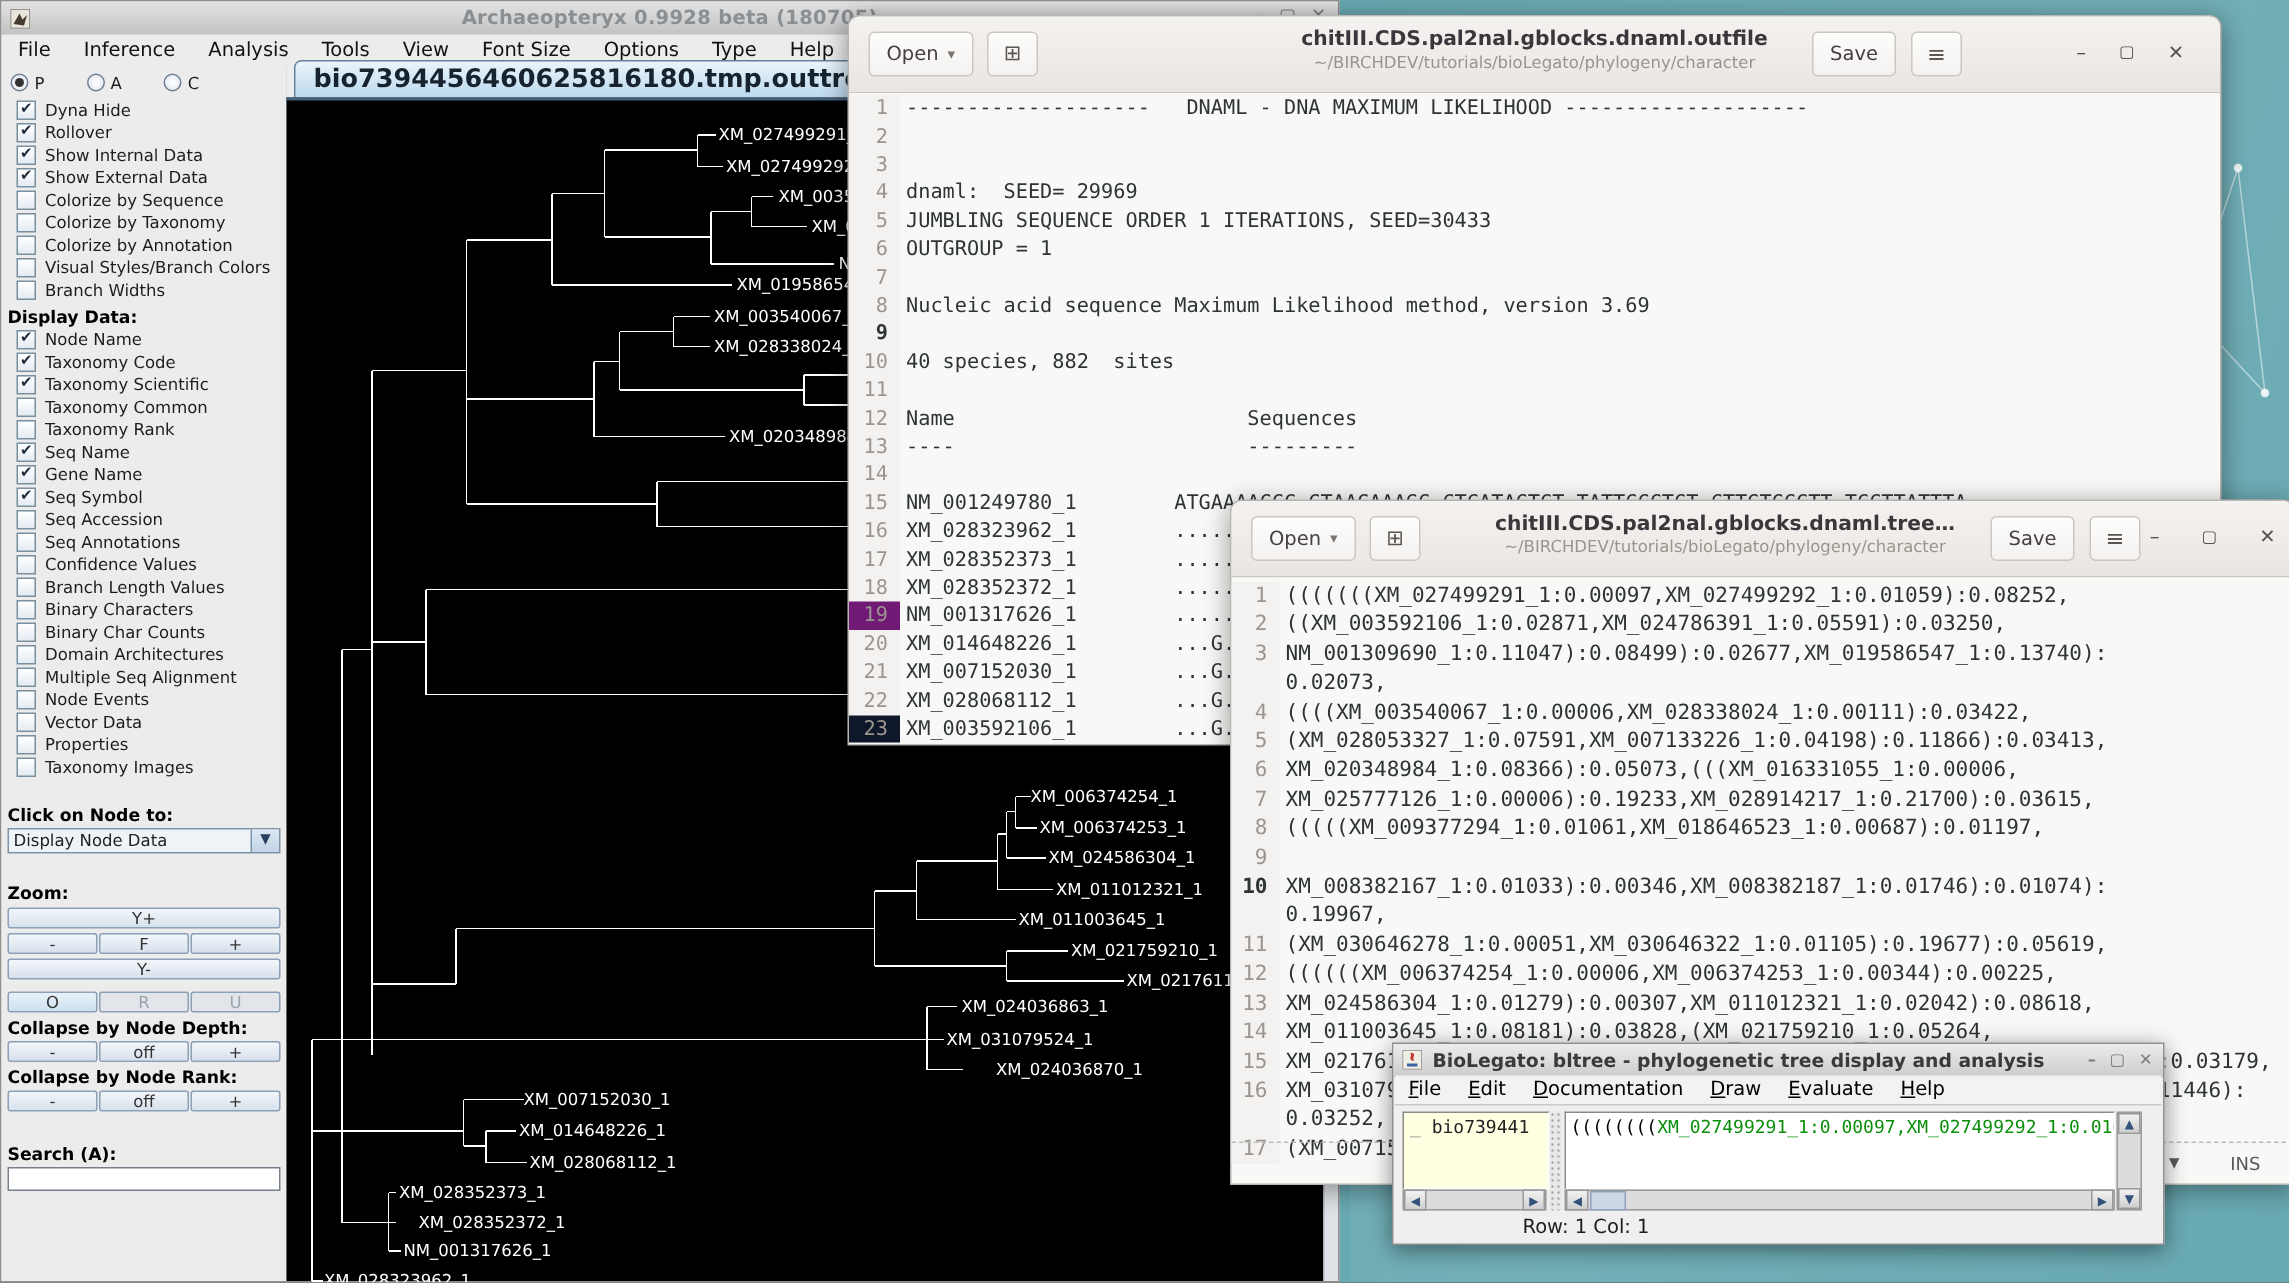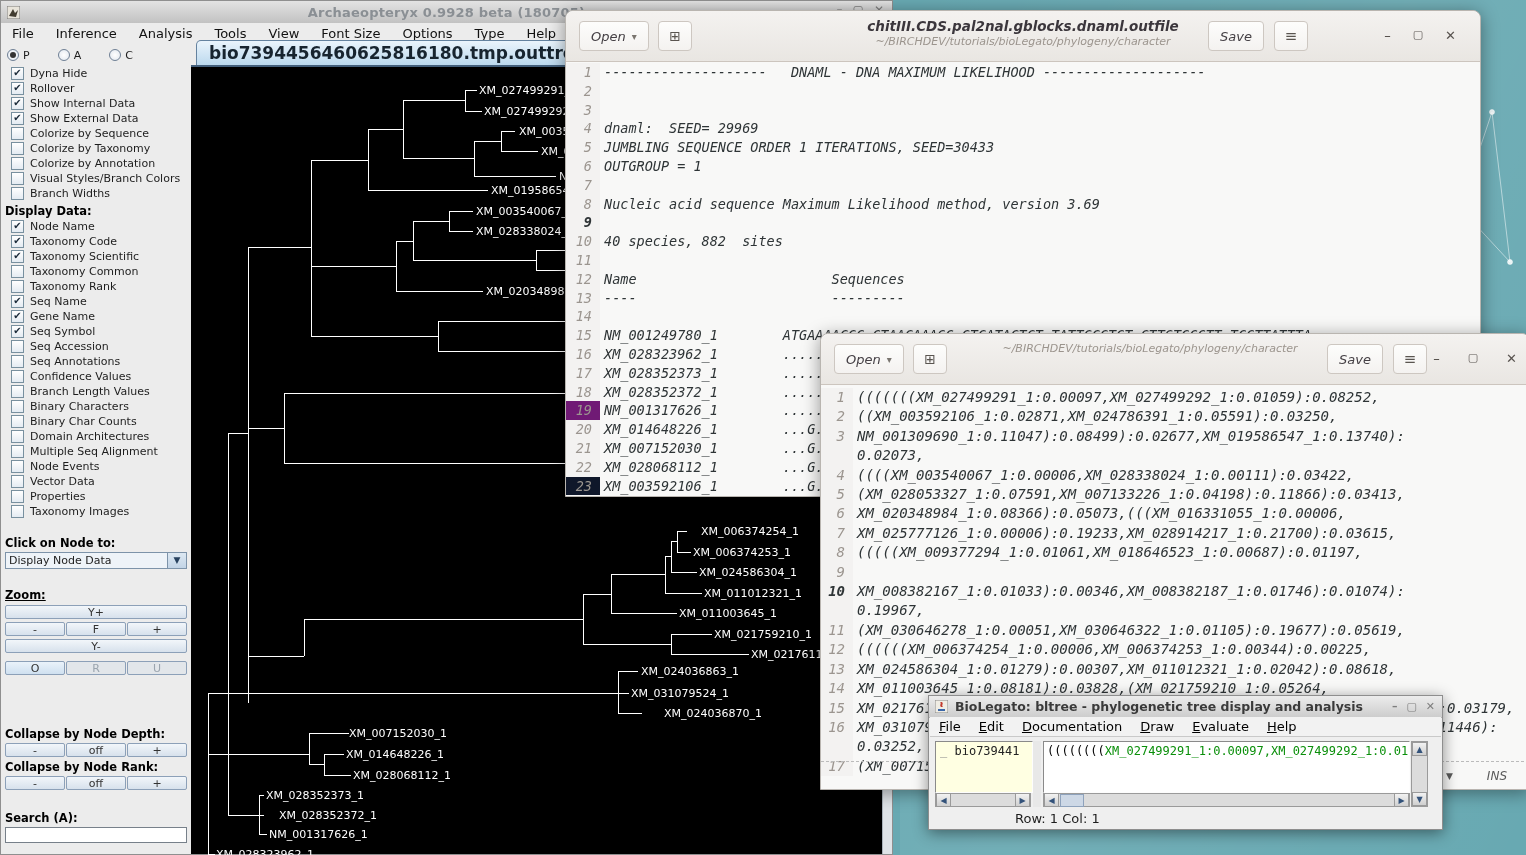--- a/index.html
+++ b/index.html
@@ -37,21 +37,21 @@
     color:#27415e;font-size:9px;text-align:center;line-height:15px;}
   .tinput{border:1px solid #77808a;background:#fff;height:14px;margin:1px 4px 0 4px;}
   #arch-tabrow{position:absolute;left:190px;top:43px;right:0;height:21px;background:#ececec;}
   #arch-tab{position:absolute;left:5px;bottom:0;padding:2px 14px 2px 12px;background:linear-gradient(#eaf4fc,#bcd9ee);
     border:1px solid #64829f;border-bottom:none;border-radius:5px 5px 0 0;font-size:17px;font-weight:bold;color:#17242f;}
   #tree-panel{position:absolute;left:190px;top:64px;right:0;bottom:0;background:#000;border-top:2px solid #44607c;}
   #tree-svg{position:absolute;left:0;top:0;}
   .tip{position:absolute;color:#fff;font-size:11px;white-space:nowrap;transform:translateY(-50%);font-family:"DejaVu Sans",sans-serif;}
   #tree-scroll{position:absolute;right:0;top:470px;bottom:0;width:9px;background:#dfe3e7;border-left:1px solid #aab2ba;}
   
-  .gedit{background:#f8f8f7;border-radius:8px 8px 0 0;box-shadow:0 3px 18px rgba(0,0,0,.4);border:1px solid #b9b5b0;font-style:italic;}
+  .gedit{background:#f8f8f7;border-radius:8px 8px 0 0;box-shadow:0 3px 18px rgba(0,0,0,.4);border:1px solid #b9b5b0;}
   .ghead{position:absolute;left:0;top:0;right:0;height:50px;background:linear-gradient(#f4f2f0,#e9e6e2);
     border-bottom:1px solid #ccc5be;border-radius:8px 8px 0 0;}
   .gbtn{position:absolute;top:10px;height:30px;box-sizing:border-box;border:1px solid #cdc7c1;border-radius:4px;
     background:linear-gradient(#fdfdfc,#f4f2f0);font-size:13px;color:#454045;display:flex;align-items:center;justify-content:center;padding:0 11px;gap:6px;}
   .gtitle{position:absolute;left:220px;right:220px;top:7px;text-align:center;}
   .gtitle .t1{font-weight:bold;font-size:13.5px;color:#3b363c;white-space:nowrap;overflow:hidden;text-overflow:ellipsis;}
   .gtitle .t2{font-size:11px;color:#9b948d;margin-top:1px;white-space:nowrap;overflow:hidden;}
   .gctl{position:absolute;top:17px;display:flex;gap:22px;color:#57524e;font-size:13px;}
   .coderows{position:absolute;font-family:"DejaVu Sans Mono","Liberation Mono",monospace;}
   .crow{display:flex;}
@@ -246,34 +246,34 @@
         </div>
         <div class="cb-row">
           <span class="cb"></span>
           <span>Taxonomy Images</span>
         </div>
         <div class="sec-head" style="margin-top: 14px;">Click on Node to:</div>
         <div class="combo">
           <span class="cv">Display Node Data</span>
           <span class="ca">▼</span>
         </div>
-        <div class="sec-head" style="margin-top: 16px; text-decoration: underline;">Zoom:</div>
+        <div class="sec-head" style="margin-top: 16px;">Zoom:</div>
         <div class="side-btn" style="margin: 2px 4px 0px; height: 14px;">Y+</div>
         <div style="display: flex; gap: 1px; margin: 3px 4px 0px;">
           <div class="side-btn" style="flex: 1 1 0%; height: 14px;">-</div>
           <div class="side-btn" style="flex: 1 1 0%; height: 14px;">F</div>
           <div class="side-btn" style="flex: 1 1 0%; height: 14px;">+</div>
         </div>
         <div class="side-btn" style="margin: 3px 4px 0px; height: 14px;">Y-</div>
         <div style="display: flex; gap: 1px; margin: 8px 4px 0px;">
           <div class="side-btn" style="flex: 1 1 0%; height: 14px; background: linear-gradient(rgb(234, 242, 250), rgb(207, 224, 240));">O</div>
           <div class="side-btn dis" style="flex: 1 1 0%; height: 14px; background: rgb(226, 230, 234);">R</div>
           <div class="side-btn dis" style="flex: 1 1 0%; height: 14px; background: rgb(226, 230, 234);">U</div>
         </div>
-        <div class="sec-head" style="margin-top: 49px;">Collapse by Node Depth:</div>
+        <div class="sec-head" style="">Collapse by Node Depth:</div>
         <div style="display: flex; gap: 1px; margin: 1px 4px 0px;">
           <div class="side-btn" style="flex: 1 1 0%; height: 14px;">-</div>
           <div class="side-btn" style="flex: 1 1 0%; height: 14px;">off</div>
           <div class="side-btn" style="flex: 1 1 0%; height: 14px;">+</div>
         </div>
         <div class="sec-head">Collapse by Node Rank:</div>
         <div style="display: flex; gap: 1px; margin: 1px 4px 0px;">
           <div class="side-btn" style="flex: 1 1 0%; height: 14px;">-</div>
           <div class="side-btn" style="flex: 1 1 0%; height: 14px;">off</div>
           <div class="side-btn" style="flex: 1 1 0%; height: 14px;">+</div>
@@ -372,21 +372,21 @@
       <div id="tree-tips">
           <span class="tip" style="left: 288px; top: 23px;">XM_027499291_1</span>
           <span class="tip" style="left: 293px; top: 44px;">XM_027499292_1</span>
           <span class="tip" style="left: 328px; top: 64px;">XM_003592106_1</span>
           <span class="tip" style="left: 350px; top: 84px;">XM_024786391_1</span>
           <span class="tip" style="left: 368px; top: 109px;">NM_001309690_1</span>
           <span class="tip" style="left: 300px; top: 123px;">XM_019586547_1</span>
           <span class="tip" style="left: 285px; top: 144px;">XM_003540067_1</span>
           <span class="tip" style="left: 285px; top: 164px;">XM_028338024_1</span>
           <span class="tip" style="left: 295px; top: 224px;">XM_020348984_1</span>
-          <span class="tip" style="left: 510px; top: 464px; text-align: center;">XM_006374254_1</span>
+          <span class="tip" style="left: 496px; top: 464px; text-align: center;">XM_006374254_1</span>
           <span class="tip" style="left: 502px; top: 485px;">XM_006374253_1</span>
           <span class="tip" style="left: 508px; top: 505px;">XM_024586304_1</span>
           <span class="tip" style="left: 513px; top: 526px;">XM_011012321_1</span>
           <span class="tip" style="left: 488px; top: 546px;">XM_011003645_1</span>
           <span class="tip" style="left: 523px; top: 567px;">XM_021759210_1</span>
           <span class="tip" style="left: 560px; top: 587px;">XM_021761173_1</span>
           <span class="tip" style="left: 450px; top: 604px;">XM_024036863_1</span>
           <span class="tip" style="left: 440px; top: 626px;">XM_031079524_1</span>
           <span class="tip" style="left: 453px; top: 646px; margin-left: 20px;">XM_024036870_1</span>
           <span class="tip" style="left: 158px; top: 666px;">XM_007152030_1</span>
@@ -525,20 +525,21 @@
   <div class="win gedit" id="w3" style="left:820px;top:333px;width:710px;height:457px">
     <div class="ghead">
       <div class="gbtn" style="left:13px">
         <span>Open</span>
         <span style="font-size:10px;color:#7a756f">▾</span>
       </div>
       <div class="gbtn" style="left:92px;width:34px;padding:0">
         <span style="font-size:14px;color:#5a5550">⊞</span>
       </div>
       <div class="gtitle" style="left:140px;right:190px">
+        <div class="t1">chitIII.CDS.pal2nal.gblocks.dnaml.tree…</div>
         <div class="t2">~/BIRCHDEV/tutorials/bioLegato/phylogeny/character</div>
       </div>
       <div class="gbtn" style="right:146px">
         <span>Save</span>
       </div>
       <div class="gbtn" style="right:102px;width:34px;padding:0">
         <span style="font-size:15px;color:#5a5550">≡</span>
       </div>
       <div class="gctl" style="right:12px;gap:28px">
         <span>–</span>

